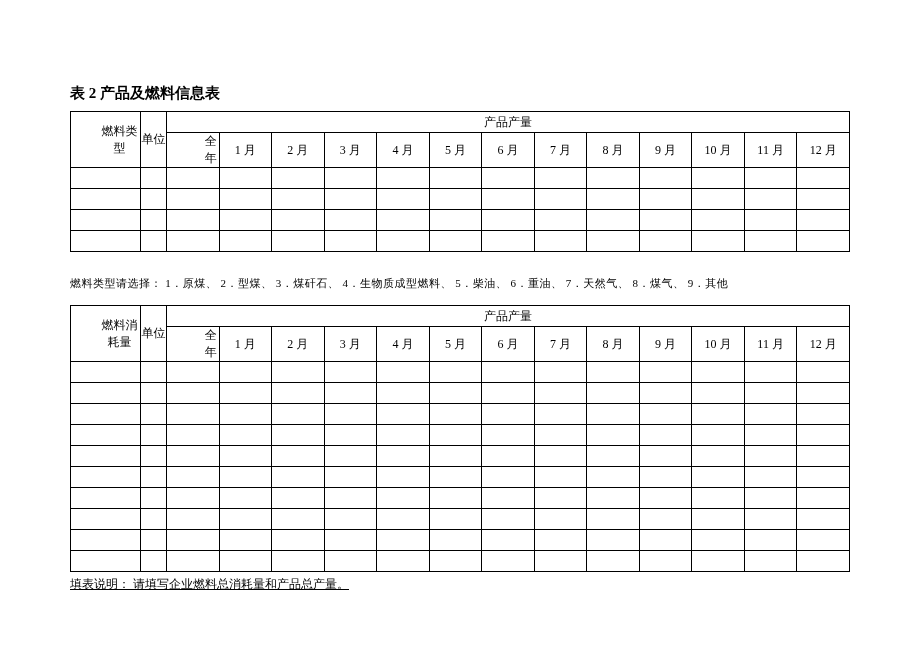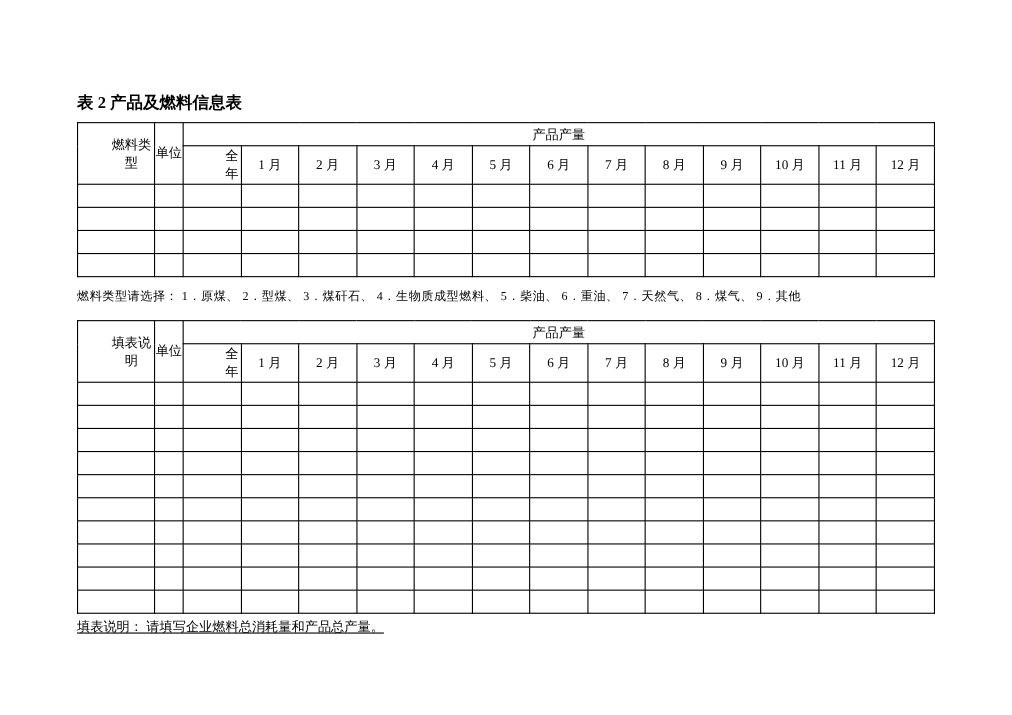--- a/index.html
+++ b/index.html
@@ -43,21 +43,21 @@
       width: 26px;
       font-size: 12px;
       line-height: 1.1;
     }
     .col-year {
       width: 50px;
       padding-left: 36px;
     }
     .note {
       font-size: 11px;
-      margin-top: 10px;
+      margin-top: 24px;
       margin-bottom: 14px;
       letter-spacing: 0.5px;
     }
     .footer-note {
       font-size: 12px;
       margin-top: 4px;
       text-decoration: underline;
     }
   </style>
 </head>
@@ -156,21 +156,21 @@
         <td></td>
       </tr>
 </tbody>
   </table>
 
 <div class="note">燃料类型请选择：  1．原煤、 2．型煤、 3．煤矸石、 4．生物质成型燃料、  5．柴油、 6．重油、 7．天然气、 8．煤气、 9．其他</div>
 
 <table>
   <tbody>
       <tr>
-    <td class="col-first" rowspan="2">填表说明</td>
+    <td class="col-first" rowspan="2">燃料消耗量</td>
     <td class="col-unit" rowspan="2">单位</td>
     <td colspan="13">产品产量</td>
   </tr>
   <tr>
     <td class="col-year">全年</td>
     <td>1 月</td>
     <td>2 月</td>
     <td>3 月</td>
     <td>4 月</td>
     <td>5 月</td>

